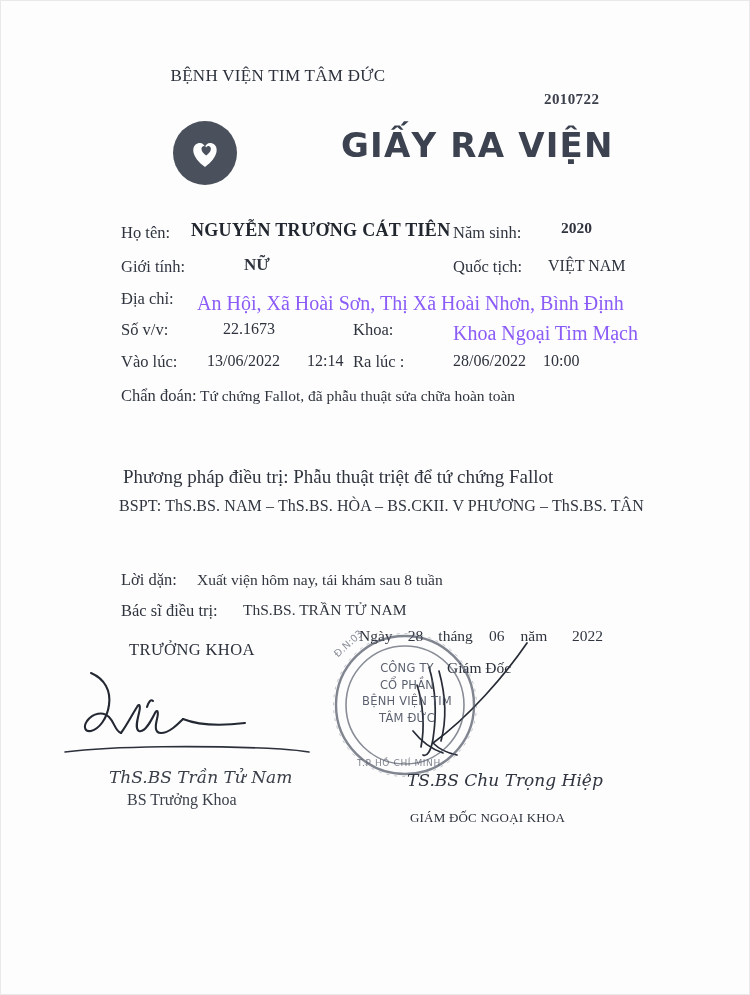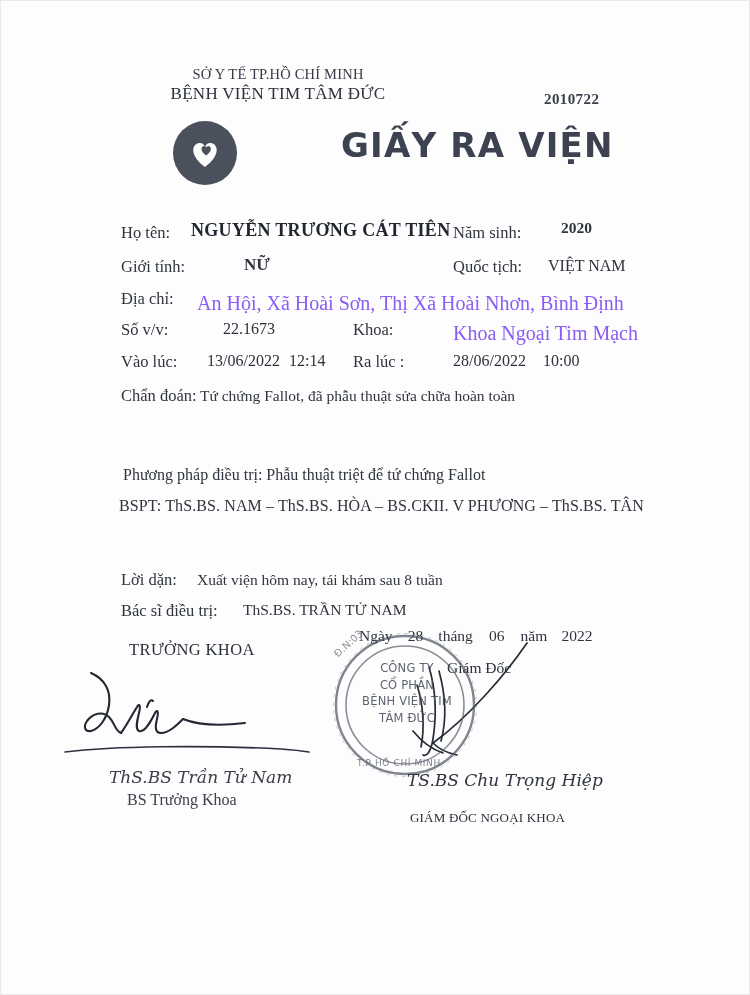--- a/index.html
+++ b/index.html
@@ -105,49 +105,49 @@
   .r-addr-lbl   { left: 120px; top: 288px; }
   .r-addr-val   { left: 196px; top: 291px; }
 
   .r-sovv-lbl   { left: 120px; top: 319px; }
   .r-sovv-val   { left: 222px; top: 319px; }
   .r-dept-lbl   { left: 352px; top: 319px; }
   .r-dept-val   { left: 452px; top: 321px; }
 
   .r-in-lbl     { left: 120px; top: 351px; }
   .r-in-date    { left: 206px; top: 351px; }
-  .r-in-time    { left: 288px; top: 351px; }
+  .r-in-time    { left: 306px; top: 351px; }
   .r-out-lbl    { left: 352px; top: 351px; }
   .r-out-date   { left: 452px; top: 351px; }
   .r-out-time   { left: 542px; top: 351px; }
 
   .r-diag-lbl   { left: 120px; top: 385px; }
   .r-diag-val   { left: 199px; top: 386px; font-size: 15.5px; }
 
-  .r-method     { left: 122px; top: 465px; font-size: 16px; }
+  .r-method     { left: 122px; top: 465px; font-size: 19px; }
   .r-bspt       { left: 118px; top: 496px; font-size: 16px; letter-spacing: .1px; }
 
   .r-note-lbl   { left: 120px; top: 569px; }
   .r-note-val   { left: 196px; top: 570px; font-size: 15.5px; }
   .r-doc-lbl    { left: 120px; top: 600px; }
   .r-doc-val    { left: 242px; top: 600px; font-size: 15.5px; }
 
   
   .date-line {
     position: absolute;
     left: 358px;
     top: 626px;
     font-size: 15.5px;
     white-space: nowrap;
     color: #2f343e;
   }
   .date-line span { display: inline-block; }
   .date-d  { width: 38px; text-align: center; }
   .date-m  { width: 40px; text-align: center; }
-  .date-y  { width: 52px; text-align: center; }
+  .date-y  { width: 52px; text-align: right; }
 
   .sig-head-left {
     position: absolute;
     left: 128px;
     top: 639px;
     font-size: 16.5px;
     letter-spacing: .4px;
     color: #2b303b;
   }
   .sig-head-right {
@@ -263,21 +263,20 @@
     transform: rotate(-42deg);
     white-space: nowrap;
   }
 </style>
 </head>
 <body>
 
 <div class="page">
 
   <div class="org-block">
-    <div class="org-line1">SỞ Y TẾ TP.HỒ CHÍ MINH</div>
     <div class="org-line2">BỆNH VIỆN TIM TÂM ĐỨC</div>
   </div>
 
   <div class="doc-number">2010722</div>
 
   <div class="logo">
     <svg width="44" height="44" viewBox="0 0 44 44" aria-hidden="true">
       <circle cx="22" cy="22" r="19" fill="none" stroke="#ffffff" stroke-width="0"></circle>
       <path d="M22 36 C8 26 8 15 14.5 12.5 C18.6 11 21.2 13.6 22 16 C22.8 13.6 25.4 11 29.5 12.5 C36 15 36 26 22 36 Z" fill="#fdfdfd"></path>
       <path d="M23.2 24.5 C17.6 20.6 17.6 16.2 20.2 15.2 C21.8 14.6 22.9 15.6 23.2 16.6 C23.5 15.6 24.6 14.6 26.2 15.2 C28.8 16.2 28.8 20.6 23.2 24.5 Z" fill="#4a505c"></path>

